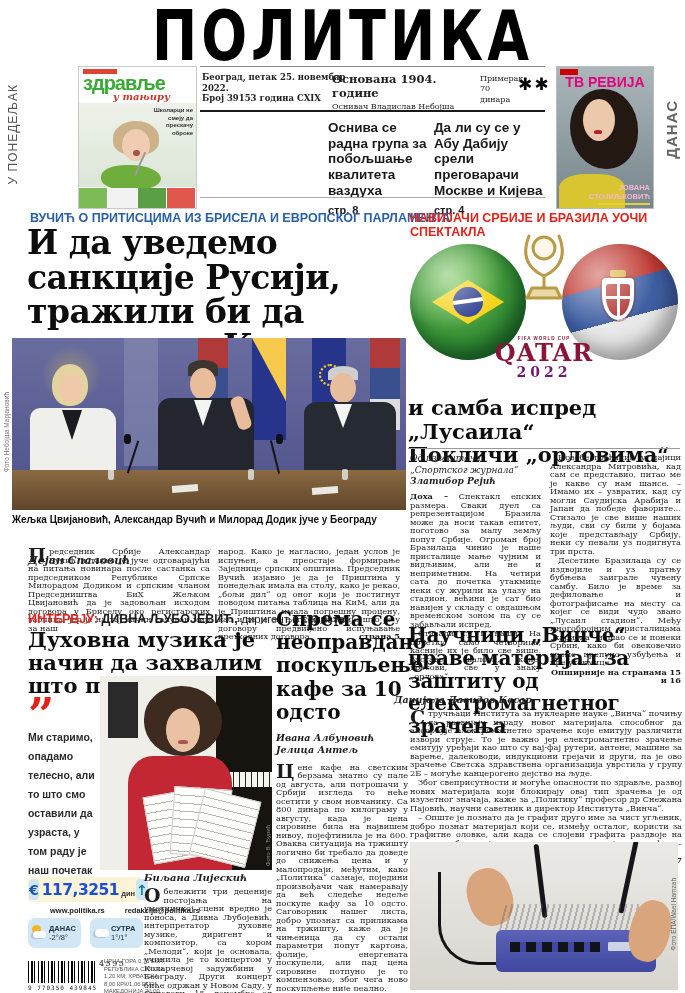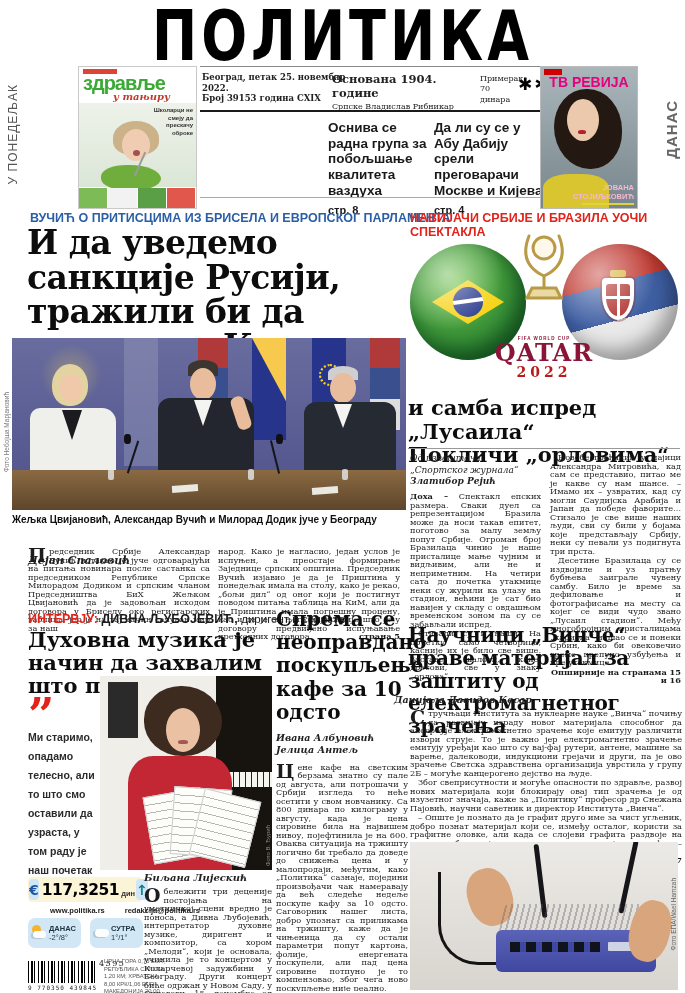--- a/index.html
+++ b/index.html
@@ -45,21 +45,21 @@
   #magL .hm-teaser{position:absolute;right:3px;top:4px;width:44px;font:bold 6px/1.25 "Liberation Sans",sans-serif;color:#333;text-align:right;}
   #magL .girl-hair{position:absolute;left:34px;top:18px;width:46px;height:34px;background:#cbb289;border-radius:50% 50% 40% 40%;}
   #magL .girl-face{position:absolute;left:43px;top:26px;width:28px;height:32px;background:#f0cdb2;border-radius:50%;}
   #magL .girl-mouth{position:absolute;left:54px;top:47px;width:7px;height:6px;background:#a0524d;border-radius:50%;}
   #magL .salad{position:absolute;left:22px;top:62px;width:60px;height:26px;background:#6fae3d;border-radius:45% 55% 50% 50%;}
   #magL .fork{position:absolute;left:60px;top:48px;width:2px;height:26px;background:#9b9b9b;transform:rotate(24deg);}
   #magL .hm-strip{position:absolute;left:0;right:0;bottom:0;height:20px;display:flex;}
   #magL .hm-strip div{flex:1;border-right:1px solid #fff;}
 
   
-  #magR{left:540px;top:66px;width:96px;height:141px;background:linear-gradient(180deg,#aab6ba,#77868d);overflow:hidden;border:1px solid #bbb;}
+  #magR{left:556px;top:66px;width:96px;height:141px;background:linear-gradient(180deg,#aab6ba,#77868d);overflow:hidden;border:1px solid #bbb;}
   #magR .redtag{position:absolute;left:3px;top:2px;width:18px;height:6px;background:#c00;}
   #magR .tv-title{position:absolute;left:0;right:0;top:7px;text-align:center;font:bold 14px "Liberation Sans",sans-serif;color:#e6007e;letter-spacing:0;}
   #magR .hair{position:absolute;left:13px;top:22px;width:68px;height:80px;background:#241813;border-radius:48% 52% 46% 54%;}
   #magR .face{position:absolute;left:26px;top:32px;width:32px;height:42px;background:#ecc9ad;border-radius:50%;}
   #magR .lips{position:absolute;left:37px;top:63px;width:8px;height:4px;background:#b3202e;border-radius:40%;}
   #magR .blouse{position:absolute;left:2px;bottom:0;width:66px;height:34px;background:#d8c52f;border-radius:40% 40% 0 0;}
   #magR .tv-name{position:absolute;right:3px;bottom:7px;text-align:right;font:bold 7.5px/1.2 "Liberation Sans",sans-serif;color:#f7b6d2;width:70px;}
   #magR .yline{position:absolute;right:3px;bottom:3px;width:52px;height:2px;background:#e3d23a;}
 
   
@@ -99,21 +99,21 @@
   #ballSR{right:2px;background:linear-gradient(165deg,#c13b33 0 36%,#3f5fa3 36% 62%,#e9e9e9 62%);}
   #ballSR .shield{position:absolute;left:40px;top:34px;width:32px;height:42px;background:#fff;border-radius:4px 4px 50% 50%/4px 4px 60% 60%;box-shadow:0 0 0 2px rgba(120,20,20,.35);}
   #ballSR .shieldin{position:absolute;left:44px;top:40px;width:24px;height:32px;background:#b0302c;border-radius:3px 3px 50% 50%/3px 3px 60% 60%;}
   #ballSR .crossv{position:absolute;left:55px;top:40px;width:3px;height:32px;background:#fff;}
   #ballSR .crossh{position:absolute;left:44px;top:52px;width:24px;height:3px;background:#fff;}
   #ballSR .crown{position:absolute;left:48px;top:26px;width:16px;height:7px;background:#d9b23a;border-radius:2px;}
   #trophy{position:absolute;left:106px;top:0;z-index:3;}
   #wcLogoText{position:absolute;left:0;right:0;top:106px;z-index:4;text-align:center;}
   #wcLogoText .l1{font:bold 4.5px "Liberation Sans",sans-serif;color:#8a1538;letter-spacing:1px;}
   #wcLogoText .l2{font:bold 24px/1 "DejaVu Serif",serif;color:#8a1538;letter-spacing:1px;}
-  #wcLogoText .l3{font:bold 14px/1.1 "DejaVu Serif",serif;color:#b91c1c;letter-spacing:4px;}
+  #wcLogoText .l3{font:bold 14px/1.1 "DejaVu Serif",serif;color:#701a75;letter-spacing:4px;}
   #wcHead{left:408px;top:396px;width:276px;font:bold 21px/1.12 "DejaVu Serif",serif;color:#0d0d0d;}
   #wcRule{left:408px;top:448px;width:272px;height:1px;background:#999;}
   #wcByline{left:410px;top:453px;width:132px;font:italic 9px/1.3 "DejaVu Serif",serif;color:#222;}
   #wcByline b{font-style:italic;}
   #wcCol1{left:410px;top:492px;width:131px;}
   #wcCol2{left:550px;top:453px;width:131px;}
   .bodytext p{margin:0 0 1px 0;}
   .indent{text-indent:8px;}
   .morebold{font-weight:bold;text-align:right;}
 
@@ -161,21 +161,21 @@
   #coffee{left:276px;top:608px;width:132px;}
   #coffeeHead{font:bold 20px/1.16 "DejaVu Serif",serif;color:#0d0d0d;}
   #coffeeBy{margin-top:8px;font:italic bold 9.5px/1.3 "DejaVu Serif",serif;color:#222;}
   #coffeeText{margin-top:6px;height:228px;overflow:hidden;}
   #coffeePage{text-align:right;font:bold 8.2px "DejaVu Serif",serif;}
 
   
   #euro{left:28px;top:877px;width:114px;height:25px;background:#fbf4d6;border-radius:4px;display:flex;align-items:center;}
   #euro .chip{width:21px;height:21px;margin:0 1px;background:#cfe6f6;border-radius:4px;display:flex;align-items:center;justify-content:center;}
   #euro .eu{font:bold 14px "DejaVu Sans",sans-serif;color:#1a57a0;}
-  #euro .val{font:bold 15.5px "DejaVu Sans",sans-serif;color:#000000;margin:0 2px;letter-spacing:-0.5px;}
+  #euro .val{font:bold 15.5px "DejaVu Sans",sans-serif;color:#1d4ed8;margin:0 2px;letter-spacing:-0.5px;}
   #euro .din{font:bold 7.5px "Liberation Sans",sans-serif;color:#333;align-self:flex-end;margin-bottom:4px;}
   #euro .up{font:bold 14px "DejaVu Sans",sans-serif;color:#0e7d86;}
   #links{left:28px;top:906px;width:150px;font:bold 7.5px "Liberation Sans",sans-serif;color:#222;display:flex;justify-content:space-between;padding-left:22px;}
   #wx{left:28px;top:918px;display:flex;gap:9px;}
   .wxbox{width:53px;height:30px;background:#d2e7f5;border-radius:7px;display:flex;align-items:center;padding:0 3px;box-sizing:border-box;}
   .wxicon{position:relative;width:16px;height:16px;margin-right:2px;}
   .sun{position:absolute;left:1px;top:0;width:9px;height:9px;border-radius:50%;background:#f7b32b;}
   .cloud{position:absolute;left:2px;top:6px;width:13px;height:7px;background:#fdfdfd;border-radius:7px;box-shadow:-2px 1px 0 rgba(150,170,185,.5);}
   .wxcol{display:flex;flex-direction:column;}
   .wxlab{font:bold 7.5px "Liberation Sans",sans-serif;color:#234;}
@@ -218,21 +218,21 @@
     </div>
   </div>
 
   <div id="ruleTop" class="rule"></div>
   <div id="dl1" class="abs">
     <div>Београд, петак 25. новембар 2022.</div>
     <div>Број 39153 година CXIX</div>
   </div>
   <div id="dl2" class="abs">
     <div class="f1">Основана 1904. године</div>
-    <div class="f2">Српске Владислав Рибникар</div>
+    <div class="f2">Оснивач Владислав Небојша</div>
   </div>
   <div id="dl3" class="abs">
     <div>Примерак</div>
     <div>70 динара</div>
   </div>
   <div id="stars" class="abs">✱✱</div>
   <div id="ruleMid" class="rule"></div>
 
   <div id="t2" class="teaser">
     <div>Оснива се радна група за побољшање квалитета ваздуха</div>

